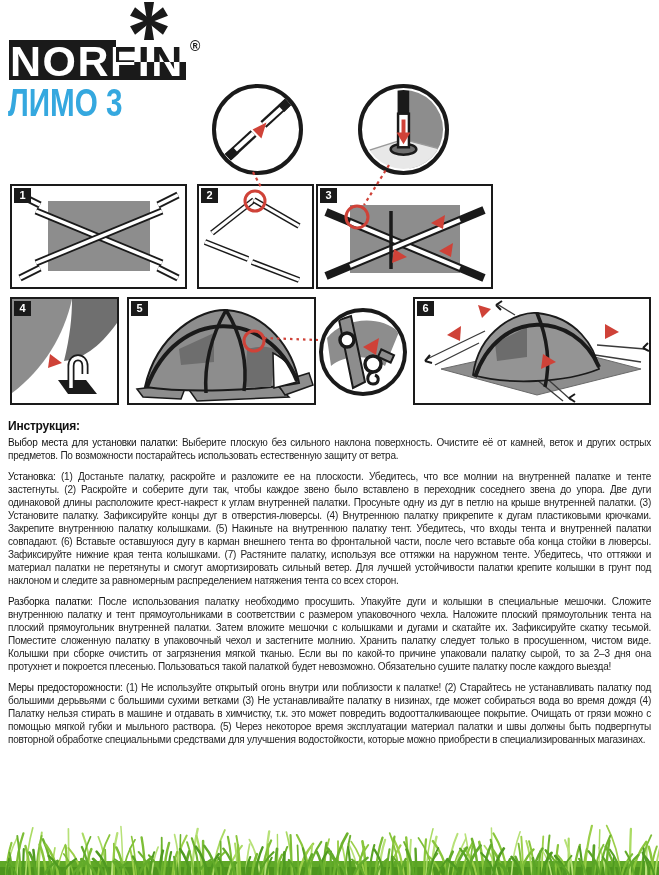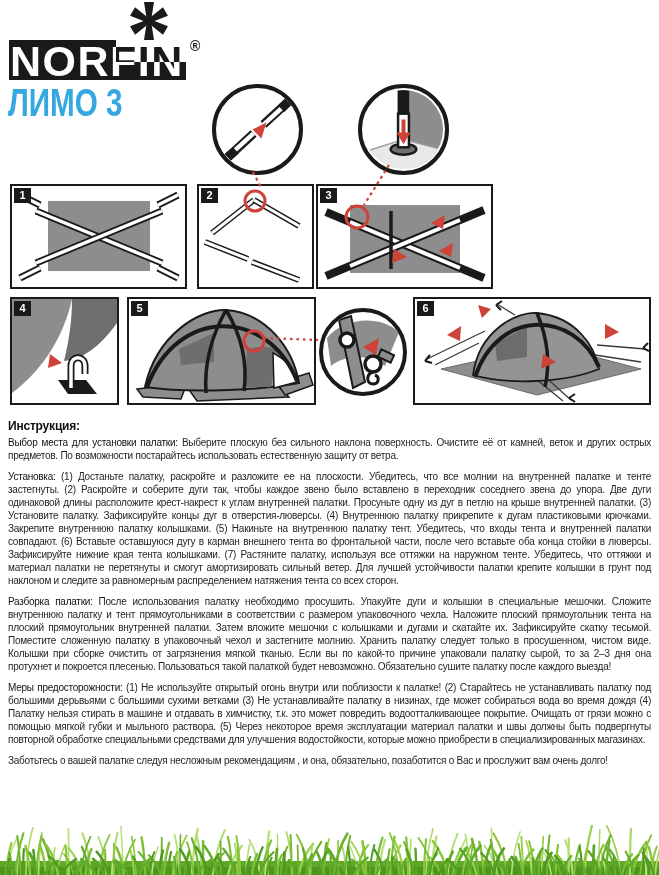--- a/index.html
+++ b/index.html
@@ -226,21 +226,20 @@
     <h3>Инструкция:</h3>
 
     <p><span class="lead">Выбор места для установки палатки:</span> <span>Выберите плоскую без сильного наклона поверхность. Очистите её от камней, веток и других острых предметов. По возможности постарайтесь использовать естественную защиту от ветра.</span></p>
 
     <p><span class="lead">Установка:</span> <span>(1) Достаньте палатку, раскройте и разложите ее на плоскости. Убедитесь, что все молнии на внутренней палатке и тенте застегнуты. (2) Раскройте и соберите дуги так, чтобы каждое звено было вставлено в переходник соседнего звена до упора. Две дуги одинаковой длины расположите крест-накрест к углам внутренней палатки. Просуньте одну из дуг в петлю на крыше внутренней палатки. (3) Установите палатку. Зафиксируйте концы дуг в отверстия-люверсы. (4) Внутреннюю палатку прикрепите к дугам пластиковыми крючками. Закрепите внутреннюю палатку колышками. (5) Накиньте на внутреннюю палатку тент. Убедитесь, что входы тента и внутренней палатки совпадают. (6) Вставьте оставшуюся дугу в карман внешнего тента во фронтальной части, после чего вставьте оба конца стойки в люверсы. Зафиксируйте нижние края тента колышками. (7) Растяните палатку, используя все оттяжки на наружном тенте. Убедитесь, что оттяжки и материал палатки не перетянуты и смогут амортизировать сильный ветер. Для лучшей устойчивости палатки крепите колышки в грунт под наклоном и следите за равномерным распределением натяжения тента со всех сторон.</span></p>
 
     <p><span class="lead">Разборка палатки:</span> <span>После использования палатку необходимо просушить. Упакуйте дуги и колышки в специальные мешочки. Сложите внутреннюю палатку и тент прямоугольниками в соответствии с размером упаковочного чехла. Наложите плоский прямоугольник тента на плоский прямоугольник внутренней палатки. Затем вложите мешочки с колышками и дугами и скатайте их. Зафиксируйте скатку тесьмой. Поместите сложенную палатку в упаковочный чехол и застегните молнию. Хранить палатку следует только в просушенном, чистом виде. Колышки при сборке очистить от загрязнения мягкой тканью. Если вы по какой-то причине упаковали палатку сырой, то за 2–3 дня она протухнет и покроется плесенью. Пользоваться такой палаткой будет невозможно. Обязательно сушите палатку после каждого выезда!</span></p>
 
     <p><span class="lead">Меры предосторожности:</span> <span>(1) Не используйте открытый огонь внутри или поблизости к палатке! (2) Старайтесь не устанавливать палатку под большими дерьвьями с большими сухими ветками (3) Не устанавливайте палатку в низинах, где может собираться вода во время дождя (4) Палатку нельзя стирать в машине и отдавать в химчистку, т.к. это может повредить водоотталкивающее покрытие. Очищать от грязи можно с помощью мягкой губки и мыльного раствора. (5) Через некоторое время эксплуатации материал палатки и швы должны быть подвергнуты повторной обработке специальными средствами для улучшения водостойкости, которые можно приобрести в специализированных магазинах.</span></p>
 
-    <p class="closing">Заботьтесь о вашей палатке следуя несложным рекомендациям , и она, обязательно, позаботится о Вас и прослужит вам очень долго!</p>
   </div>
 
   <svg id="grass-svg" class="grass" viewBox="0 0 659 58" preserveAspectRatio="none">
       <rect x="0" y="44" width="659" height="14" fill="#5fa827"></rect>
       <rect x="0" y="50" width="659" height="8" fill="#4d951d"></rect>
       <path d="M6.3,60 Q8.4,37.8 16.9,21.2" stroke="#b7e178" stroke-width="1.6" fill="none" stroke-linecap="round"></path>
       <path d="M16.7,60 Q17.4,40.1 20.4,25.4" stroke="#b7e178" stroke-width="1.9" fill="none" stroke-linecap="round"></path>
       <path d="M25.5,60 Q26.9,32.1 32.8,10.8" stroke="#aadb63" stroke-width="1.6" fill="none" stroke-linecap="round"></path>
       <path d="M38.4,60 Q39.1,34.6 41.8,15.5" stroke="#aadb63" stroke-width="1.9" fill="none" stroke-linecap="round"></path>
       <path d="M52.1,60 Q52.7,43.0 54.9,30.8" stroke="#aadb63" stroke-width="1.7" fill="none" stroke-linecap="round"></path>

